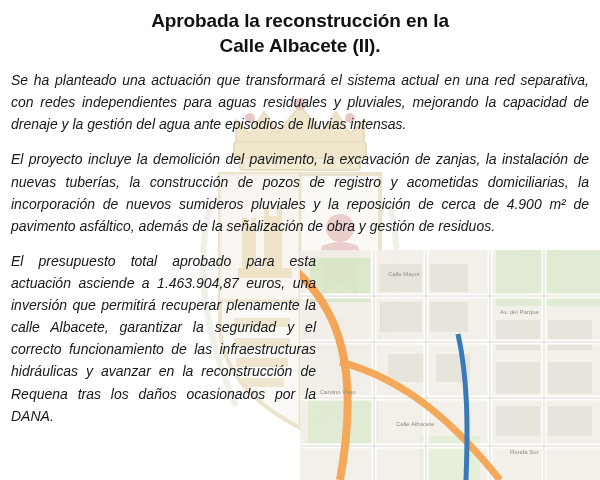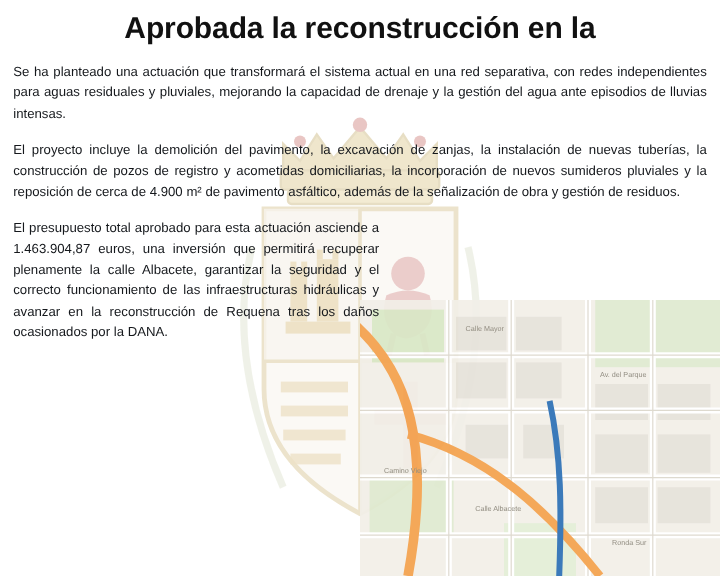--- a/index.html
+++ b/index.html
@@ -44,40 +44,41 @@
 
   
   .page {
     position: relative;
     z-index: 2;
     padding: 0;
   }
 
   .title {
     text-align: center;
-    font-size: 25px;
+    font-size: 19px;
     font-weight: bold;
     color: #111111;
     line-height: 1.32;
     margin: 8px 26px 0 26px;
     letter-spacing: -0.1px;
   }
   .title .line2 { display: block; }
 
   .body-text {
     margin: 0 11px;
     padding-top: 11px;
   }
   .body-text p {
     margin: 0 0 13px 0;
-    font-size: 11px;
+    font-size: 14px;
     line-height: 1.58;
     color: #15181c;
     text-align: justify;
     text-justify: inter-word;
+    font-style: italic;
   }
   .body-text p.narrow {
     width: 305px;
   }
   .body-text p:last-child { margin-bottom: 18px; }
 </style>
 </head>
 <body>
 
 <div class="crest-wrap">
@@ -190,20 +191,21 @@
       <text x="210" y="204">Ronda Sur</text>
       <text x="96" y="176">Calle Albacete</text>
     </g>
   </svg>
 </div>
 
 <div class="page">
 
   <h1 class="title">
     <span>Aprobada la reconstrucción en la</span>
+    <span class="line2">Calle Albacete (II).</span>
   </h1>
 
   <div class="body-text">
     <p>Se ha planteado una actuación que transformará el sistema actual en una red separativa, con redes independientes para aguas residuales y pluviales, mejorando la capacidad de drenaje y la gestión del agua ante episodios de lluvias intensas.</p>
     <p>El proyecto incluye la demolición del pavimento, la excavación de zanjas, la instalación de nuevas tuberías, la construcción de pozos de registro y acometidas domiciliarias, la incorporación de nuevos sumideros pluviales y la reposición de cerca de 4.900 m² de pavimento asfáltico, además de la señalización de obra y gestión de residuos.</p>
     <p class="narrow">El presupuesto total aprobado para esta actuación asciende a 1.463.904,87 euros, una inversión que permitirá recuperar plenamente la calle Albacete, garantizar la seguridad y el correcto funcionamiento de las infraestructuras hidráulicas y avanzar en la reconstrucción de Requena tras los daños ocasionados por la DANA.</p>
   </div>
 
 </div>
 

